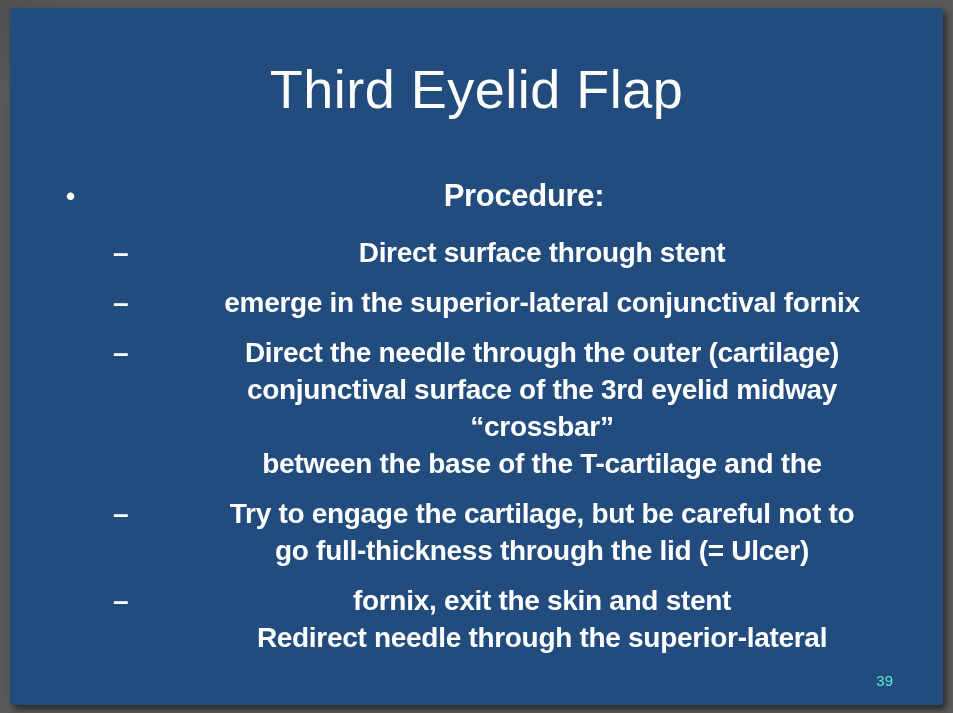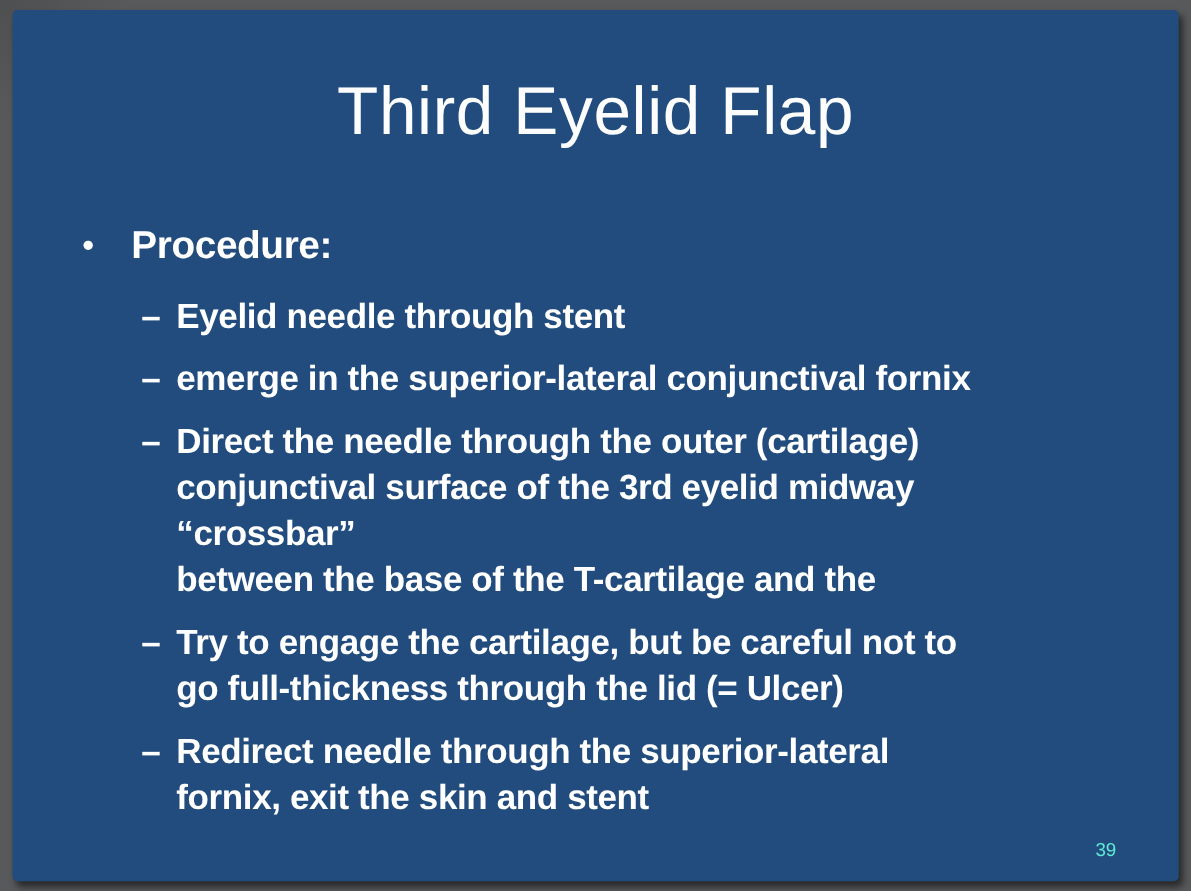--- a/index.html
+++ b/index.html
@@ -39,21 +39,21 @@
   }
   .content {
     margin-top: 54px;
   }
   .item {
     display: flex;
     font-weight: bold;
     letter-spacing: -0.3px;
   }
   .item .lines { flex: 1 1 auto; min-width: 0; }
-  .item .line { display: block; white-space: nowrap; }
+  .item .line { display: block; white-space: nowrap; text-align: center; }
   .l1 {
     margin-left: 56px;
     font-size: 31px;
     line-height: 44px;
     margin-bottom: 16px;
   }
   .l1 .marker {
     flex: 0 0 39px;
     font-size: 26px;
   }
@@ -89,21 +89,21 @@
       <div class="item l1">
         <span class="marker">•</span>
         <span class="lines">
           <span class="line">Procedure:</span>
         </span>
       </div>
 
       <div class="item l2">
         <span class="marker">–</span>
         <span class="lines">
-          <span class="line">Eyelid needle through stent</span>
+          <span class="line">Direct surface through stent</span>
         </span>
       </div>
 
       <div class="item l2">
         <span class="marker">–</span>
         <span class="lines">
           <span class="line">emerge in the superior-lateral conjunctival fornix</span>
         </span>
       </div>
 
@@ -121,22 +121,22 @@
         <span class="marker">–</span>
         <span class="lines">
           <span class="line">Try to engage the cartilage, but be careful not to</span>
           <span class="line">go full-thickness through the lid (= Ulcer)</span>
         </span>
       </div>
 
       <div class="item l2">
         <span class="marker">–</span>
         <span class="lines">
+          <span class="line">fornix, exit the skin and stent</span>
           <span class="line">Redirect needle through the superior-lateral</span>
-          <span class="line">fornix, exit the skin and stent</span>
         </span>
       </div>
 
     </div>
 
     <div class="slide-number">39</div>
   </div>
 </div>
 
 </body></html>

